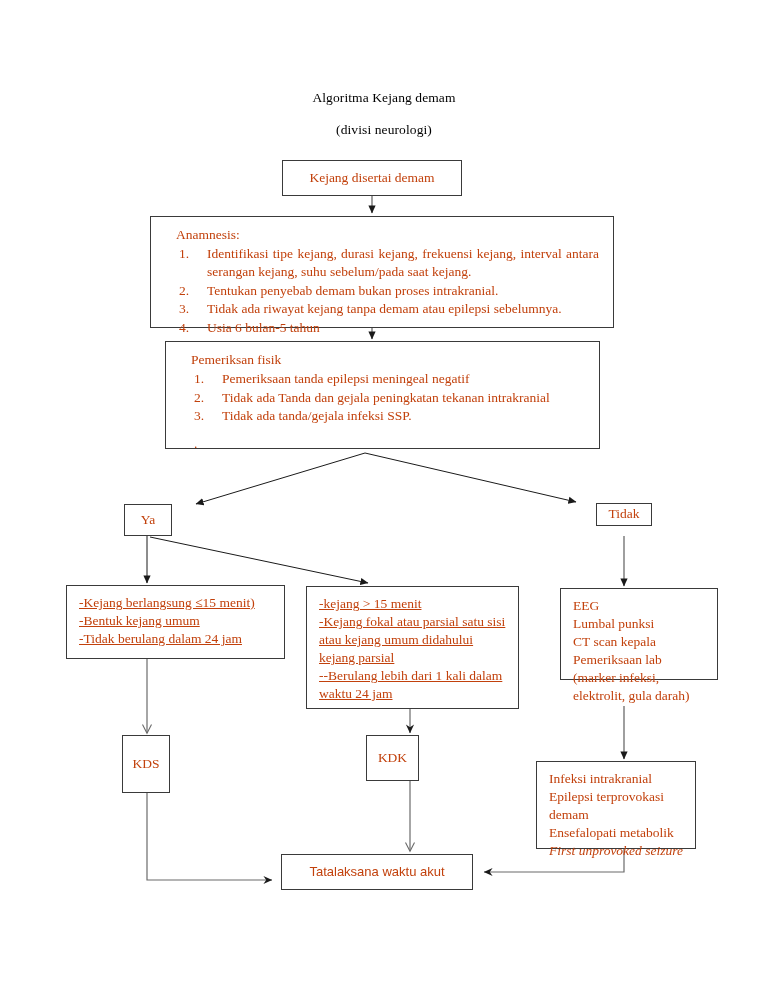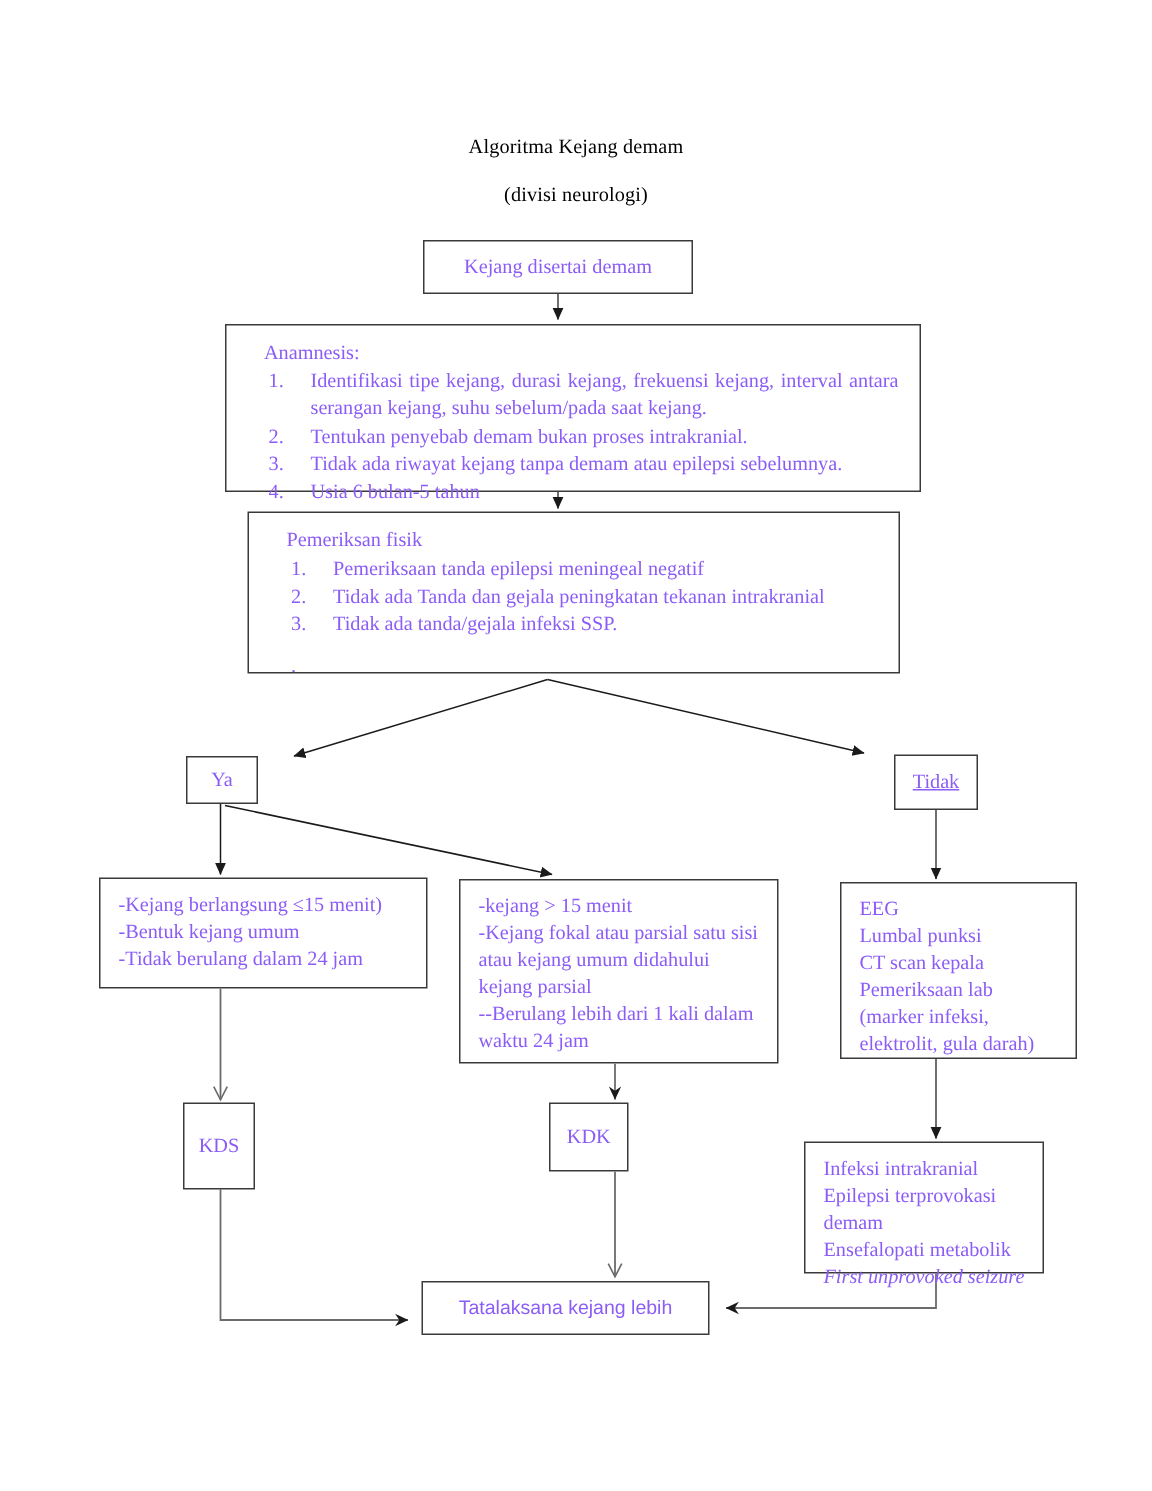--- a/index.html
+++ b/index.html
@@ -24,21 +24,21 @@
     height: 994px;
     pointer-events: none;
   }
   .node {
     position: absolute;
     box-sizing: border-box;
     border: 1px solid #3a3a3a;
     background: #ffffff;
     font-size: 13.5px;
     line-height: 1.34;
-    color: #8b5cf6;
+    color: #c2410c;
     z-index: 2;
   }
   .title-line {
     position: absolute;
     width: 768px;
     text-align: center;
     font-size: 13.5px;
     letter-spacing: 0.1px;
   }
   .centered {
@@ -71,20 +71,21 @@
     left: 3px;
     top: 0;
   }
   .justify {
     text-align: justify;
     text-justify: inter-word;
     padding-right: 2px;
   }
   .dash-lines > div {
     white-space: nowrap;
+    text-decoration: underline;
   }
   .plain-lines > div {
     white-space: nowrap;
   }
   .ital {
     font-style: italic;
   }
   .sans {
     font-family: "Liberation Sans", "DejaVu Sans", sans-serif;
     font-size: 13px;
@@ -184,40 +185,40 @@
         <span>Tidak ada tanda/gejala infeksi SSP.</span>
       </li>
     </ol>
     <div class="stray-dot">.</div>
   </div>
 
   <div class="node centered" style="left:124px; top:504px; width:48px; height:32px;">
     <span>Ya</span>
   </div>
 
-  <div class="node centered" style="left:596px; top:503px; width:56px; height:37px;text-decoration:underline;">
+  <div class="node centered" style="left:596px; top:503px; width:56px; height:23px;">
     <span>Tidak</span>
   </div>
 
   <div class="node padded dash-lines" style="left:66px; top:585px; width:219px; height:74px;">
     <div>-Kejang berlangsung ≤15 menit)</div>
     <div>-Bentuk kejang umum</div>
     <div>-Tidak berulang dalam 24 jam</div>
   </div>
 
   <div class="node padded dash-lines" style="left:306px; top:586px; width:213px; height:123px;">
     <div>-kejang &gt; 15 menit</div>
     <div>-Kejang fokal atau parsial satu sisi</div>
     <div>atau kejang umum didahului</div>
     <div>kejang parsial</div>
     <div>--Berulang lebih dari 1 kali dalam</div>
     <div>waktu 24 jam</div>
   </div>
 
-  <div class="node padded plain-lines" style="left:560px; top:588px; width:158px; height:118px;">
+  <div class="node padded plain-lines" style="left:560px; top:588px; width:158px; height:92px;">
     <div>EEG</div>
     <div>Lumbal punksi</div>
     <div>CT scan kepala</div>
     <div>Pemeriksaan lab</div>
     <div>(marker infeksi,</div>
     <div>elektrolit, gula darah)</div>
   </div>
 
   <div class="node centered" style="left:122px; top:735px; width:48px; height:58px;">
     <span>KDS</span>
@@ -229,16 +230,16 @@
 
   <div class="node padded plain-lines" style="left:536px; top:761px; width:160px; height:88px;">
     <div>Infeksi intrakranial</div>
     <div>Epilepsi terprovokasi</div>
     <div>demam</div>
     <div>Ensefalopati metabolik</div>
     <div class="ital">First unprovoked seizure</div>
   </div>
 
   <div class="node centered sans" style="left:281px; top:854px; width:192px; height:36px;">
-    <span>Tatalaksana kejang lebih</span>
+    <span>Tatalaksana waktu akut</span>
   </div>
 
 </div>
 
 </body></html>

